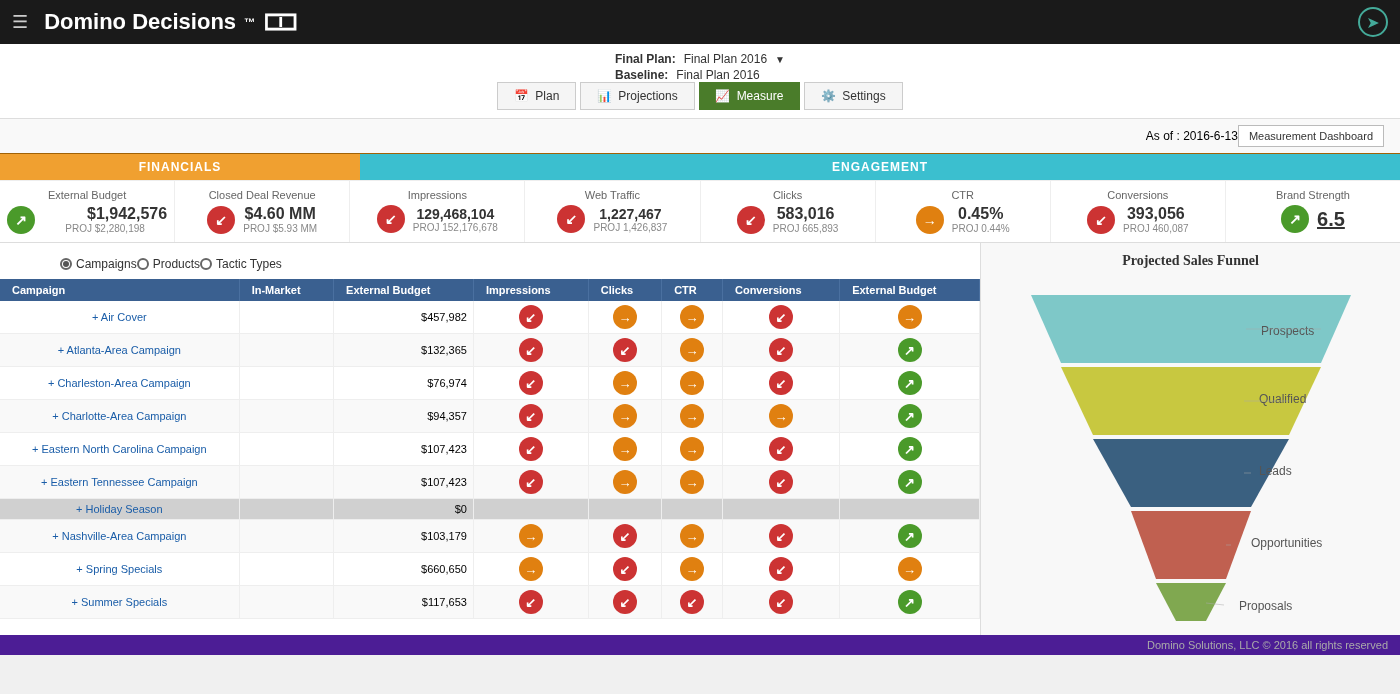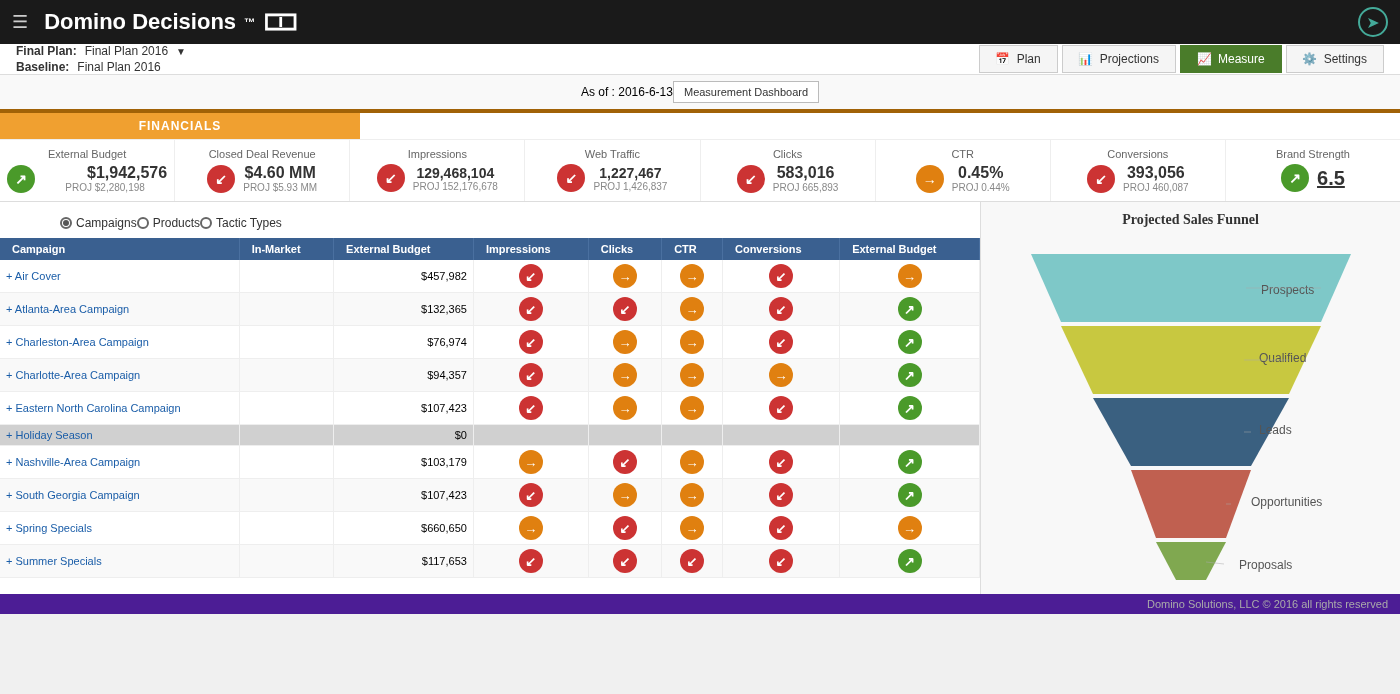--- a/index.html
+++ b/index.html
@@ -14,25 +14,26 @@
       padding: 0 12px;
       justify-content: space-between;
     }
     .hamburger-icon { color: #ccc; font-size: 18px; cursor: pointer; }
     .logo { color: white; font-size: 22px; font-weight: bold; display: flex; align-items: center; gap: 8px; }
     .user-icon { width: 30px; height: 30px; border-radius: 50%; border: 2px solid #4a9; display: flex; align-items: center; justify-content: center; color: #4a9; font-size: 16px; }
 
     
     .plan-bar {
       background: white;
-      padding: 0 16px;
+      padding: 8px 16px;
       display: flex;
       align-items: center;
       justify-content: space-between;
       border-bottom: 1px solid #ddd;
+      flex-direction: column;
     }
     .plan-info { display: flex; flex-direction: column; gap: 2px; }
     .plan-info .row { display: flex; align-items: center; gap: 8px; }
     .plan-label { font-weight: bold; color: #333; font-size: 12px; }
     .plan-value { color: #333; font-size: 12px; }
     .dropdown-arrow { font-size: 10px; color: #333; }
     .nav-tabs { display: flex; gap: 4px; }
     .nav-tab {
       padding: 6px 16px;
       border: 1px solid #ccc;
@@ -45,22 +46,22 @@
       color: #333;
     }
     .nav-tab.active { background: #4a7c2a; color: white; border-color: #4a7c2a; }
 
     
     .as-of-bar {
       background: #f9f9f9;
       padding: 6px 16px;
       display: flex;
       align-items: center;
-      justify-content: center;
-      border-bottom: 4px solid #a16207;
+      justify-content: flex-end;
+      border-bottom: 1px solid #a16207;
     }
     .measurement-btn {
       padding: 4px 10px;
       border: 1px solid #bbb;
       background: white;
       font-size: 11px;
       cursor: pointer;
       color: #333;
     }
 
@@ -138,21 +139,21 @@
       border-right: 1px solid #4a70a0;
       white-space: nowrap;
     }
     .campaign-table th:first-child { min-width: 180px; }
     .campaign-table td {
       padding: 4px 6px;
       border-bottom: 1px solid #eee;
       border-right: 1px solid #eee;
       text-align: center;
     }
-    .campaign-table td:first-child { text-align: left; }
+    .campaign-table td:first-child { text-align: center; }
     .campaign-table tr:nth-child(even) { background: #f9f9f9; }
     .campaign-table tr.gray-row td { background: #d0d0d0; }
     .campaign-link { color: #1a5da8; text-decoration: none; }
     .budget-cell { text-align: right !important; }
 
     .trend-icon { width: 24px; height: 24px; border-radius: 50%; display: inline-flex; align-items: center; justify-content: center; font-size: 13px; font-weight: bold; }
     .trend-red { background: #cc3333; color: white; }
     .trend-green { background: #4a9a2a; color: white; }
     .trend-orange { background: #e08010; color: white; }
 
@@ -221,20 +222,21 @@
   <span>
     <span>As of :</span>
     <span>2016-6-13</span>
   </span>
   <button class="measurement-btn">Measurement Dashboard</button>
 </div>
 
 <div class="metrics-section">
   <div class="metrics-headers">
     <div class="metrics-header-financials" style="width:360px;">FINANCIALS</div>
+    <div class="metrics-header-engagement">ENGAGEMENT</div>
   </div>
   <div class="metrics-cards">
 
     <div class="metric-card" style="border-right:1px solid #eee;">
       <div class="metric-title">External Budget</div>
       <div class="metric-icon-row">
         <div class="metric-icon icon-green">↗</div>
         <div>
           <div class="metric-value" style="font-size:16px;margin-left:44px;">$1,942,576</div>
           <div class="metric-proj">PROJ $2,280,198</div>
@@ -398,46 +400,46 @@
             <tr>
       <td><a href="#" class="campaign-link">+ Eastern North Carolina Campaign</a></td>
       <td></td>
       <td class="budget-cell">$107,423</td>
       <td><span class="trend-icon trend-red">↙</span></td>
       <td><span class="trend-icon trend-orange">→</span></td>
       <td><span class="trend-icon trend-orange">→</span></td>
       <td><span class="trend-icon trend-red">↙</span></td>
       <td><span class="trend-icon trend-green">↗</span></td>
     </tr>
+            <tr>
+      <td><a href="#" class="campaign-link">+ Eastern Tennessee Campaign</a></td>
+      <td></td>
+      <td class="budget-cell">$107,423</td>
+      <td><span class="trend-icon trend-red">↙</span></td>
+      <td><span class="trend-icon trend-orange">→</span></td>
+      <td><span class="trend-icon trend-orange">→</span></td>
+      <td><span class="trend-icon trend-red">↙</span></td>
+      <td><span class="trend-icon trend-green">↗</span></td>
+    </tr>
             <tr class="gray-row">
       <td><a href="#" class="campaign-link">+ Holiday Season</a></td>
       <td></td>
       <td class="budget-cell">$0</td>
       <td></td>
       <td></td>
       <td></td>
       <td></td>
       <td></td>
     </tr>
             <tr>
       <td><a href="#" class="campaign-link">+ Nashville-Area Campaign</a></td>
       <td></td>
       <td class="budget-cell">$103,179</td>
       <td><span class="trend-icon trend-orange">→</span></td>
       <td><span class="trend-icon trend-red">↙</span></td>
-      <td><span class="trend-icon trend-orange">→</span></td>
-      <td><span class="trend-icon trend-red">↙</span></td>
-      <td><span class="trend-icon trend-green">↗</span></td>
-    </tr>
-            <tr>
-      <td><a href="#" class="campaign-link">+ South Georgia Campaign</a></td>
-      <td></td>
-      <td class="budget-cell">$107,423</td>
-      <td><span class="trend-icon trend-red">↙</span></td>
-      <td><span class="trend-icon trend-orange">→</span></td>
       <td><span class="trend-icon trend-orange">→</span></td>
       <td><span class="trend-icon trend-red">↙</span></td>
       <td><span class="trend-icon trend-green">↗</span></td>
     </tr>
             <tr>
       <td><a href="#" class="campaign-link">+ Spring Specials</a></td>
       <td></td>
       <td class="budget-cell">$660,650</td>
       <td><span class="trend-icon trend-orange">→</span></td>
       <td><span class="trend-icon trend-red">↙</span></td>

